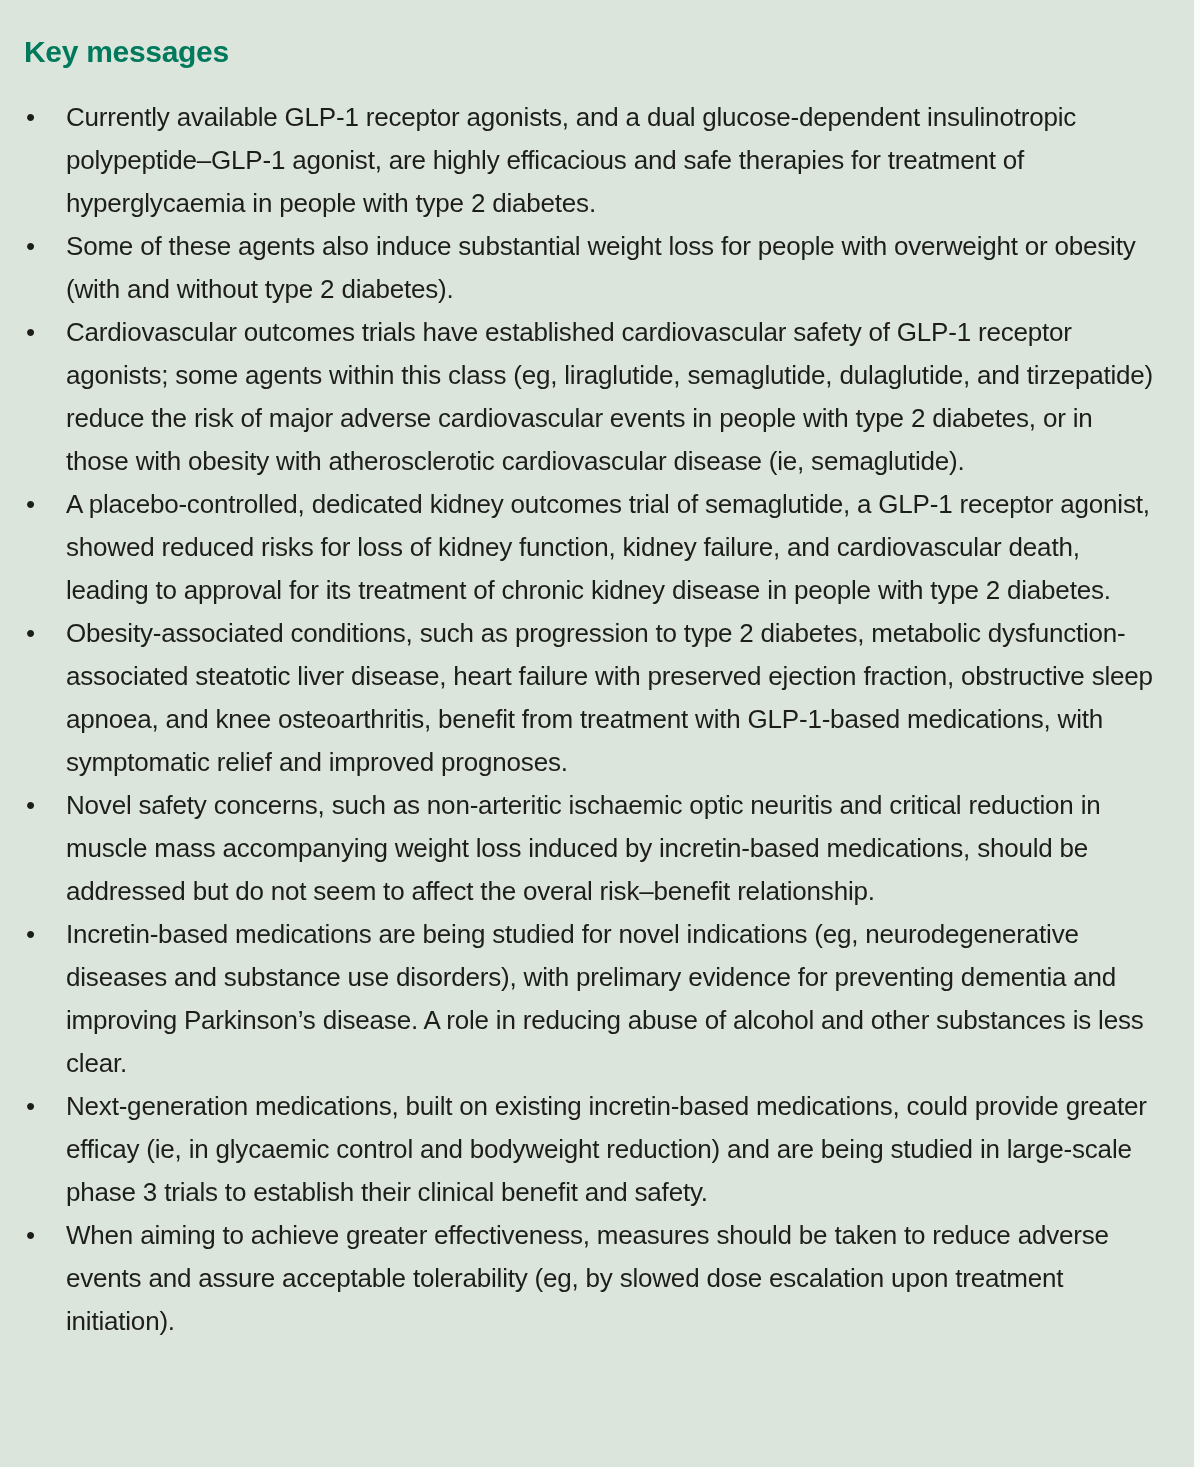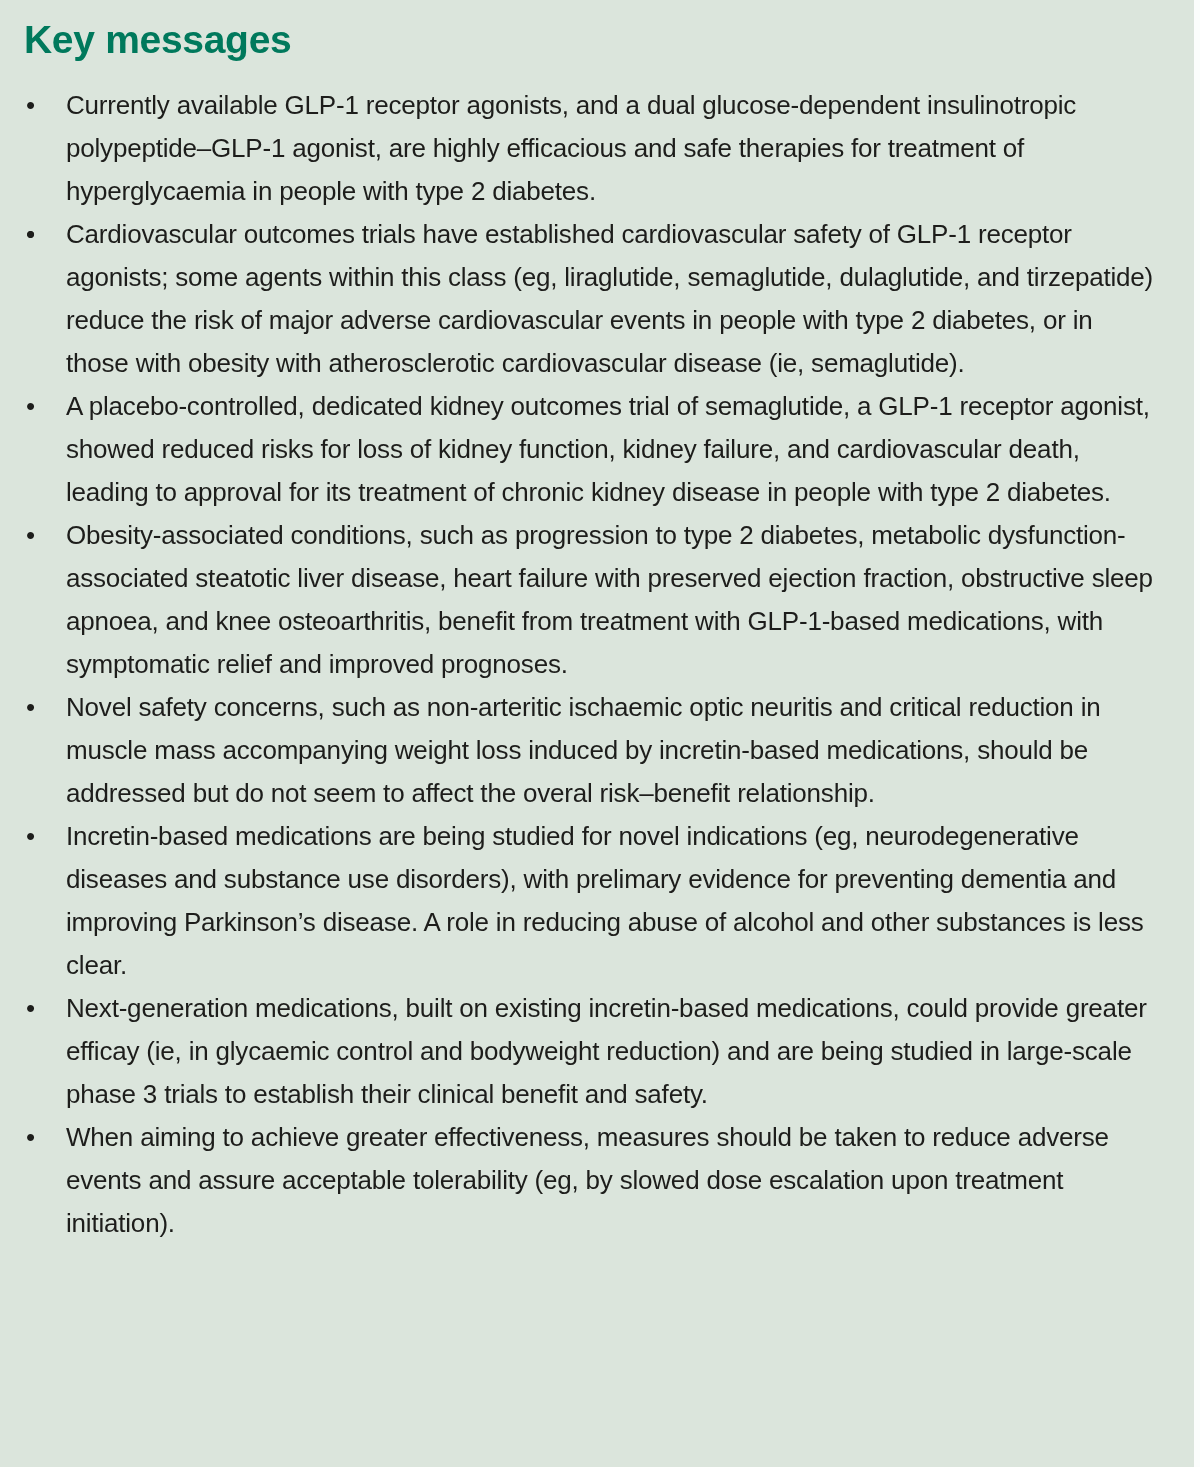--- a/index.html
+++ b/index.html
@@ -19,22 +19,22 @@
     position: absolute;
     left: 0;
     top: 0;
     width: 1194px;
     height: 1467px;
     background: #dbe5dc;
     padding: 16px 40px 0 24px;
     overflow: hidden;
   }
   .panel-title {
-    margin: 6px 0 26px 0;
-    font-size: 39px;
+    margin: 18px 0 26px 0;
+    font-size: 30px;
     line-height: 36px;
     font-weight: bold;
     letter-spacing: -0.3px;
     color: #00795c;
   }
   ul.key-list {
     margin: 0;
     padding: 0;
     list-style: none;
   }
@@ -57,21 +57,21 @@
   }
 </style>
 </head>
 <body>
 
 <div class="page">
   <div class="panel">
     <h2 class="panel-title">Key messages</h2>
     <ul class="key-list">
       <li><span class="dot">•</span><span>Currently available GLP-1 receptor agonists, and a dual glucose-dependent insulinotropic polypeptide–GLP-1 agonist, are highly efficacious and safe therapies for treatment of hyperglycaemia in people with type 2 diabetes.</span></li>
-      <li><span class="dot">•</span></li>
+      <li><span class="dot">•</span><span>Some of these agents also induce substantial weight loss for people with overweight or obesity (with and without type 2 diabetes).</span></li>
       <li><span class="dot">•</span><span>Cardiovascular outcomes trials have established cardiovascular safety of GLP-1 receptor agonists; some agents within this class (eg, liraglutide, semaglutide, dulaglutide, and tirzepatide) reduce the risk of major adverse cardiovascular events in people with type 2 diabetes, or in those with obesity with atherosclerotic cardiovascular disease (ie, semaglutide).</span></li>
       <li><span class="dot">•</span><span>A placebo-controlled, dedicated kidney outcomes trial of semaglutide, a GLP-1 receptor agonist, showed reduced risks for loss of kidney function, kidney failure, and cardiovascular death, leading to approval for its treatment of chronic kidney disease in people with type 2 diabetes.</span></li>
       <li><span class="dot">•</span><span>Obesity-associated conditions, such as progression to type 2 diabetes, metabolic dysfunction-associated steatotic liver disease, heart failure with preserved ejection fraction, obstructive sleep apnoea, and knee osteoarthritis, benefit from treatment with GLP-1-based medications, with symptomatic relief and improved prognoses.</span></li>
       <li><span class="dot">•</span><span>Novel safety concerns, such as non-arteritic ischaemic optic neuritis and critical reduction in muscle mass accompanying weight loss induced by incretin-based medications, should be addressed but do not seem to affect the overal risk–benefit relationship.</span></li>
       <li><span class="dot">•</span><span>Incretin-based medications are being studied for novel indications (eg, neurodegenerative diseases and substance use disorders), with prelimary evidence for preventing dementia and improving Parkinson’s disease. A role in reducing abuse of alcohol and other substances is less clear.</span></li>
       <li><span class="dot">•</span><span>Next-generation medications, built on existing incretin-based medications, could provide greater efficay (ie, in glycaemic control and bodyweight reduction) and are being studied in large-scale phase 3 trials to establish their clinical benefit and safety.</span></li>
       <li><span class="dot">•</span><span>When aiming to achieve greater effectiveness, measures should be taken to reduce adverse events and assure acceptable tolerability (eg, by slowed dose escalation upon treatment initiation).</span></li>
     </ul>
   </div>
 </div>

